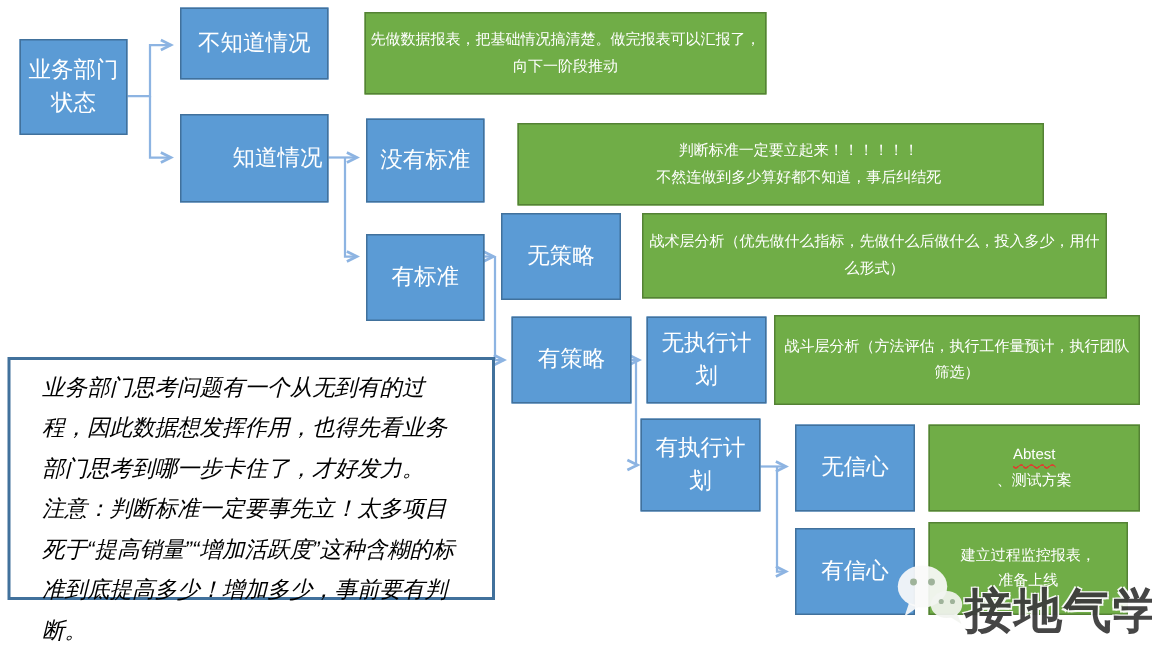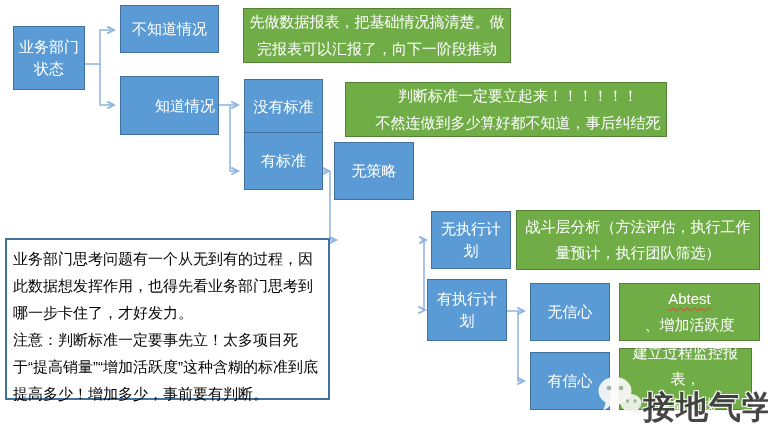--- a/index.html
+++ b/index.html
@@ -15,32 +15,32 @@
     position:absolute; box-sizing:border-box; color:#fff;
     display:flex; align-items:center; justify-content:center;
     text-align:center; padding:0 3px;
   }
   .n {
     background:var(--blue-fill,#5B9BD5); border:1.5px solid var(--blue-border,#41719C);
     font-size:15px; line-height:1.45;
   }
   .g {
     background:var(--green-fill,#70AD47); border:1.5px solid var(--green-border,#548235);
-    font-size:15px; line-height:1.75; flex-direction:column;
+    font-size:10px; line-height:1.75; flex-direction:column;
   }
   .g.row { }
   .abtest {
     text-decoration-line:underline; text-decoration-style:wavy;
     text-decoration-color:var(--squiggle,#E03B2F); text-decoration-thickness:1px;
     text-underline-offset:3px;
   }
   .textbox {
     position:absolute; box-sizing:border-box; background:#fff;
     border:2px solid var(--note-border,#41719C); color:#000;
-    font-size:15px; line-height:27px; padding:5px 6px; text-align:left;
+    font-size:15px; line-height:27px; padding:5px 21px; text-align:left;font-style:italic;
   }
   .textbox div { margin:0; }
   .watermark-text {
     position:absolute; font-size:32px; font-weight:600; color:#3d3d3d; opacity:.95;
     letter-spacing:1px; white-space:nowrap;
     text-shadow:-1px -1px 0 #fff, 1px -1px 0 #fff, -1px 1px 0 #fff, 1px 1px 0 #fff;
   }
   .watermark-icon { position:absolute; }
 </style>
 </head>
@@ -71,52 +71,58 @@
   </div>
   <div class="n" style="left:120px;top:5px;width:99px;height:48px;">
     <span>不知道情况</span>
   </div>
   <div class="n" style="left:120px;top:76px;width:99px;height:59px;justify-content:flex-end;">
     <span>知道情况</span>
   </div>
   <div class="n" style="left:244px;top:79px;width:79px;height:56px;">
     <span>没有标准</span>
   </div>
-  <div class="n" style="left:244px;top:132px;width:79px;height:58px;">
+  <div class="n" style="left:244px;top:156px;width:79px;height:58px;">
     <span>有标准</span>
   </div>
   <div class="n" style="left:334px;top:142px;width:80px;height:58px;">
     <span>无策略</span>
+  </div>
+  <div class="n" style="left:341px;top:211px;width:80px;height:58px;">
+    <span>有策略</span>
   </div>
   <div class="n" style="left:431px;top:211px;width:80px;height:58px;">
     <span>无执行计划</span>
   </div>
   <div class="n" style="left:427px;top:279px;width:80px;height:62px;">
     <span>有执行计划</span>
   </div>
   <div class="n" style="left:530px;top:283px;width:80px;height:58px;">
     <span>无信心</span>
   </div>
   <div class="n" style="left:530px;top:352px;width:80px;height:58px;">
     <span>有信心</span>
   </div>
 
   <div class="g" style="left:243px;top:8px;width:268px;height:55px;">
     <span>先做数据报表，把基础情况搞清楚。做完报表可以汇报了，向下一阶段推动</span>
   </div>
-  <div class="g" style="left:345px;top:82px;width:322px;height:55px;padding-left:27px;">
+  <div class="g" style="left:345px;top:82px;width:351px;height:55px;padding-left:27px;">
     <div>判断标准一定要立起来！！！！！！</div>
     <div>不然连做到多少算好都不知道，事后纠结死</div>
+  </div>
+  <div class="g" style="left:428px;top:142px;width:310px;height:57px;">
+    <span>战术层分析（优先做什么指标，先做什么后做什么，投入多少，用什么形式）</span>
   </div>
   <div class="g" style="left:516px;top:210px;width:244px;height:60px;">
     <span>战斗层分析（方法评估，执行工作量预计，执行团队筛选）</span>
   </div>
   <div class="g row" style="left:619px;top:283px;width:141px;height:58px;">
     <span class="abtest">Abtest</span>
-      <span>、增加活跃度</span>
+      <span>、测试方案</span>
   </div>
   <div class="g" style="left:619px;top:348px;width:133px;height:62px;">
     <div>建立过程监控报表，</div>
     <div>准备上线</div>
   </div>
 
   <div class="textbox" style="left:5px;top:238px;width:325px;height:162px;">
     <div>业务部门思考问题有一个从无到有的过程，因此数据想发挥作用，也得先看业务部门思考到哪一步卡住了，才好发力。</div>
     <div>注意：判断标准一定要事先立！太多项目死于“提高销量”“增加活跃度”这种含糊的标准到底提高多少！增加多少，事前要有判断。</div>
   </div>

